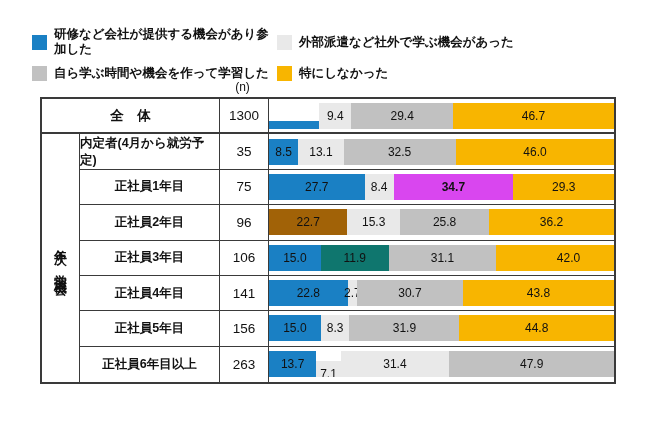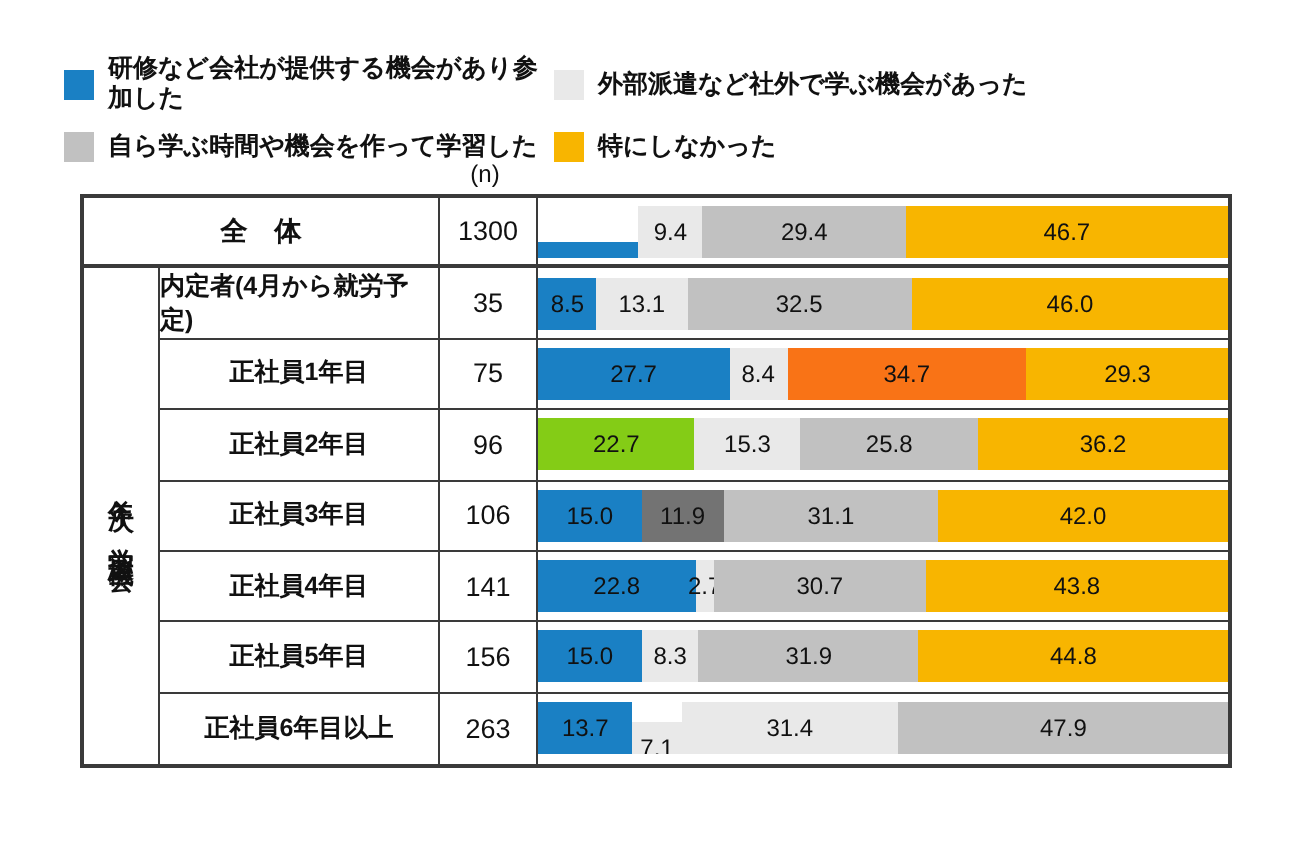--- a/index.html
+++ b/index.html
@@ -112,54 +112,54 @@
       <div class="cell label-cell" style="grid-area: 3 / 2 / auto / 3;">正社員1年目</div>
       <div class="cell n-cell" style="grid-area: 3 / 3;">75</div>
       <div class="cell bar-cell no-r" style="grid-area: 3 / 4;">
         <div class="bar">
           <div class="seg" style="flex: 0 0 27.7%; background: rgb(26, 128, 196);">
             <span>27.7</span>
           </div>
           <div class="seg" style="flex: 0 0 8.4%; background: rgb(233, 233, 233);">
             <span>8.4</span>
           </div>
-          <div class="seg" style="flex: 0 0 34.7%; background: #f97316;">
+          <div class="seg" style="flex: 0 0 34.7%; background: #d946ef; font-weight: bold;">
             <span>34.7</span>
           </div>
           <div class="seg" style="flex: 0 0 29.3%; background: rgb(248, 181, 0);">
             <span>29.3</span>
           </div>
         </div>
       </div>
       <div class="cell label-cell" style="grid-area: 4 / 2 / auto / 3;">正社員2年目</div>
       <div class="cell n-cell" style="grid-area: 4 / 3;">96</div>
       <div class="cell bar-cell no-r" style="grid-area: 4 / 4;">
         <div class="bar">
-          <div class="seg" style="flex: 0 0 22.7%; background: #84cc16; text-decoration: underline;">
+          <div class="seg" style="flex: 0 0 22.7%; background: #a16207; text-decoration: underline;">
             <span>22.7</span>
           </div>
           <div class="seg" style="flex: 0 0 15.3%; background: rgb(233, 233, 233);">
             <span>15.3</span>
           </div>
           <div class="seg" style="flex: 0 0 25.8%; background: rgb(193, 193, 193);">
             <span>25.8</span>
           </div>
           <div class="seg" style="flex: 0 0 36.2%; background: rgb(248, 181, 0);">
             <span>36.2</span>
           </div>
         </div>
       </div>
       <div class="cell label-cell" style="grid-area: 5 / 2 / auto / 3;">正社員3年目</div>
       <div class="cell n-cell" style="grid-area: 5 / 3;">106</div>
       <div class="cell bar-cell no-r" style="grid-area: 5 / 4;">
         <div class="bar">
           <div class="seg" style="flex: 0 0 15%; background: rgb(26, 128, 196);">
             <span>15.0</span>
           </div>
-          <div class="seg" style="flex: 0 0 11.9%; background: #737373;">
+          <div class="seg" style="flex: 0 0 11.9%; background: #0f766e; padding-left: 27px;">
             <span>11.9</span>
           </div>
           <div class="seg" style="flex: 0 0 31.1%; background: rgb(193, 193, 193);">
             <span>31.1</span>
           </div>
           <div class="seg" style="flex: 0 0 42%; background: rgb(248, 181, 0);">
             <span>42.0</span>
           </div>
         </div>
       </div>

